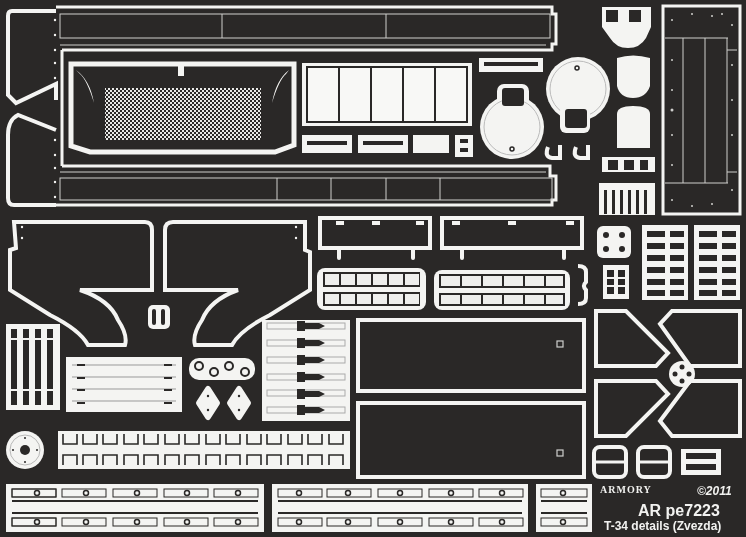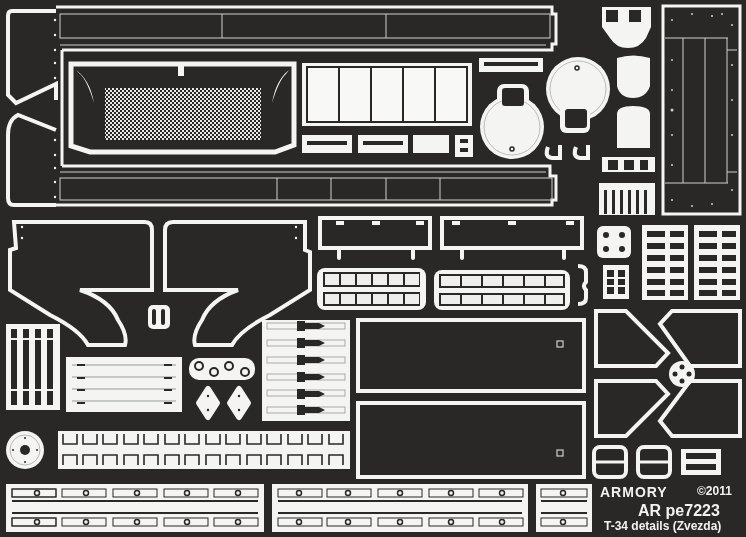--- a/index.html
+++ b/index.html
@@ -505,16 +505,16 @@
         <circle cx="348" cy="522" r="2.5"></circle>
         <circle cx="400" cy="522" r="2.5"></circle>
         <circle cx="451" cy="522" r="2.5"></circle>
         <circle cx="502" cy="522" r="2.5"></circle>
     <circle cx="563" cy="493" r="2.5"></circle>
         <circle cx="563" cy="522" r="2.5"></circle>
   </g>
 </svg>
 </div>
 
-<div class="label" style="left:600px;top:484px;font-size:14px;letter-spacing:1px;font-family:Liberation Sans, sans-serif;">ARMORY</div>
-<div class="label" style="left:697px;top:484px;font-size:12px;">©2011</div>
+<div class="label" style="left:600px;top:484px;font-size:10px;letter-spacing:1px;font-family:Liberation Serif, serif;">ARMORY</div>
+<div class="label" style="left:697px;top:484px;font-size:12px;font-style:italic;">©2011</div>
 <div class="label" style="left:638px;top:502px;font-size:16px;">AR pe7223</div>
 <div class="label" style="left:604px;top:519px;font-size:12px;">T-34 details (Zvezda)</div>
 
 </body></html>

